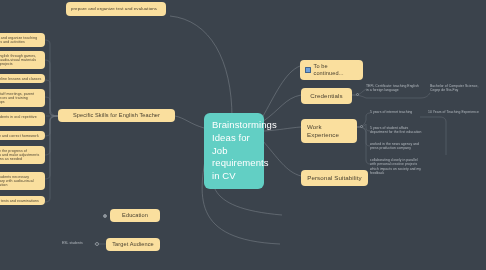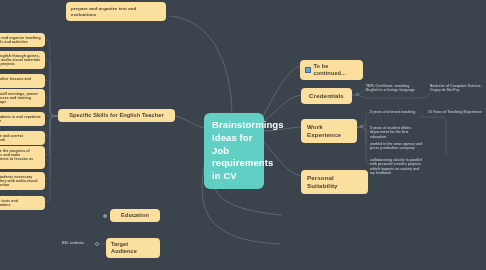--- a/index.html
+++ b/index.html
@@ -12,21 +12,20 @@
     overflow: hidden;
     background: #3b434c;
     font-family: "Liberation Sans", sans-serif;
     position: relative;
   }
   #canvas {
     position: absolute;
     left: 0; top: 0;
     width: 486px;
     height: 218px;
-    font-weight: bold;
   }
   #edges {
     position: absolute;
     left: 0; top: 0;
     width: 486px;
     height: 270px;
     pointer-events: none;
   }
   .node {
     position: absolute;

